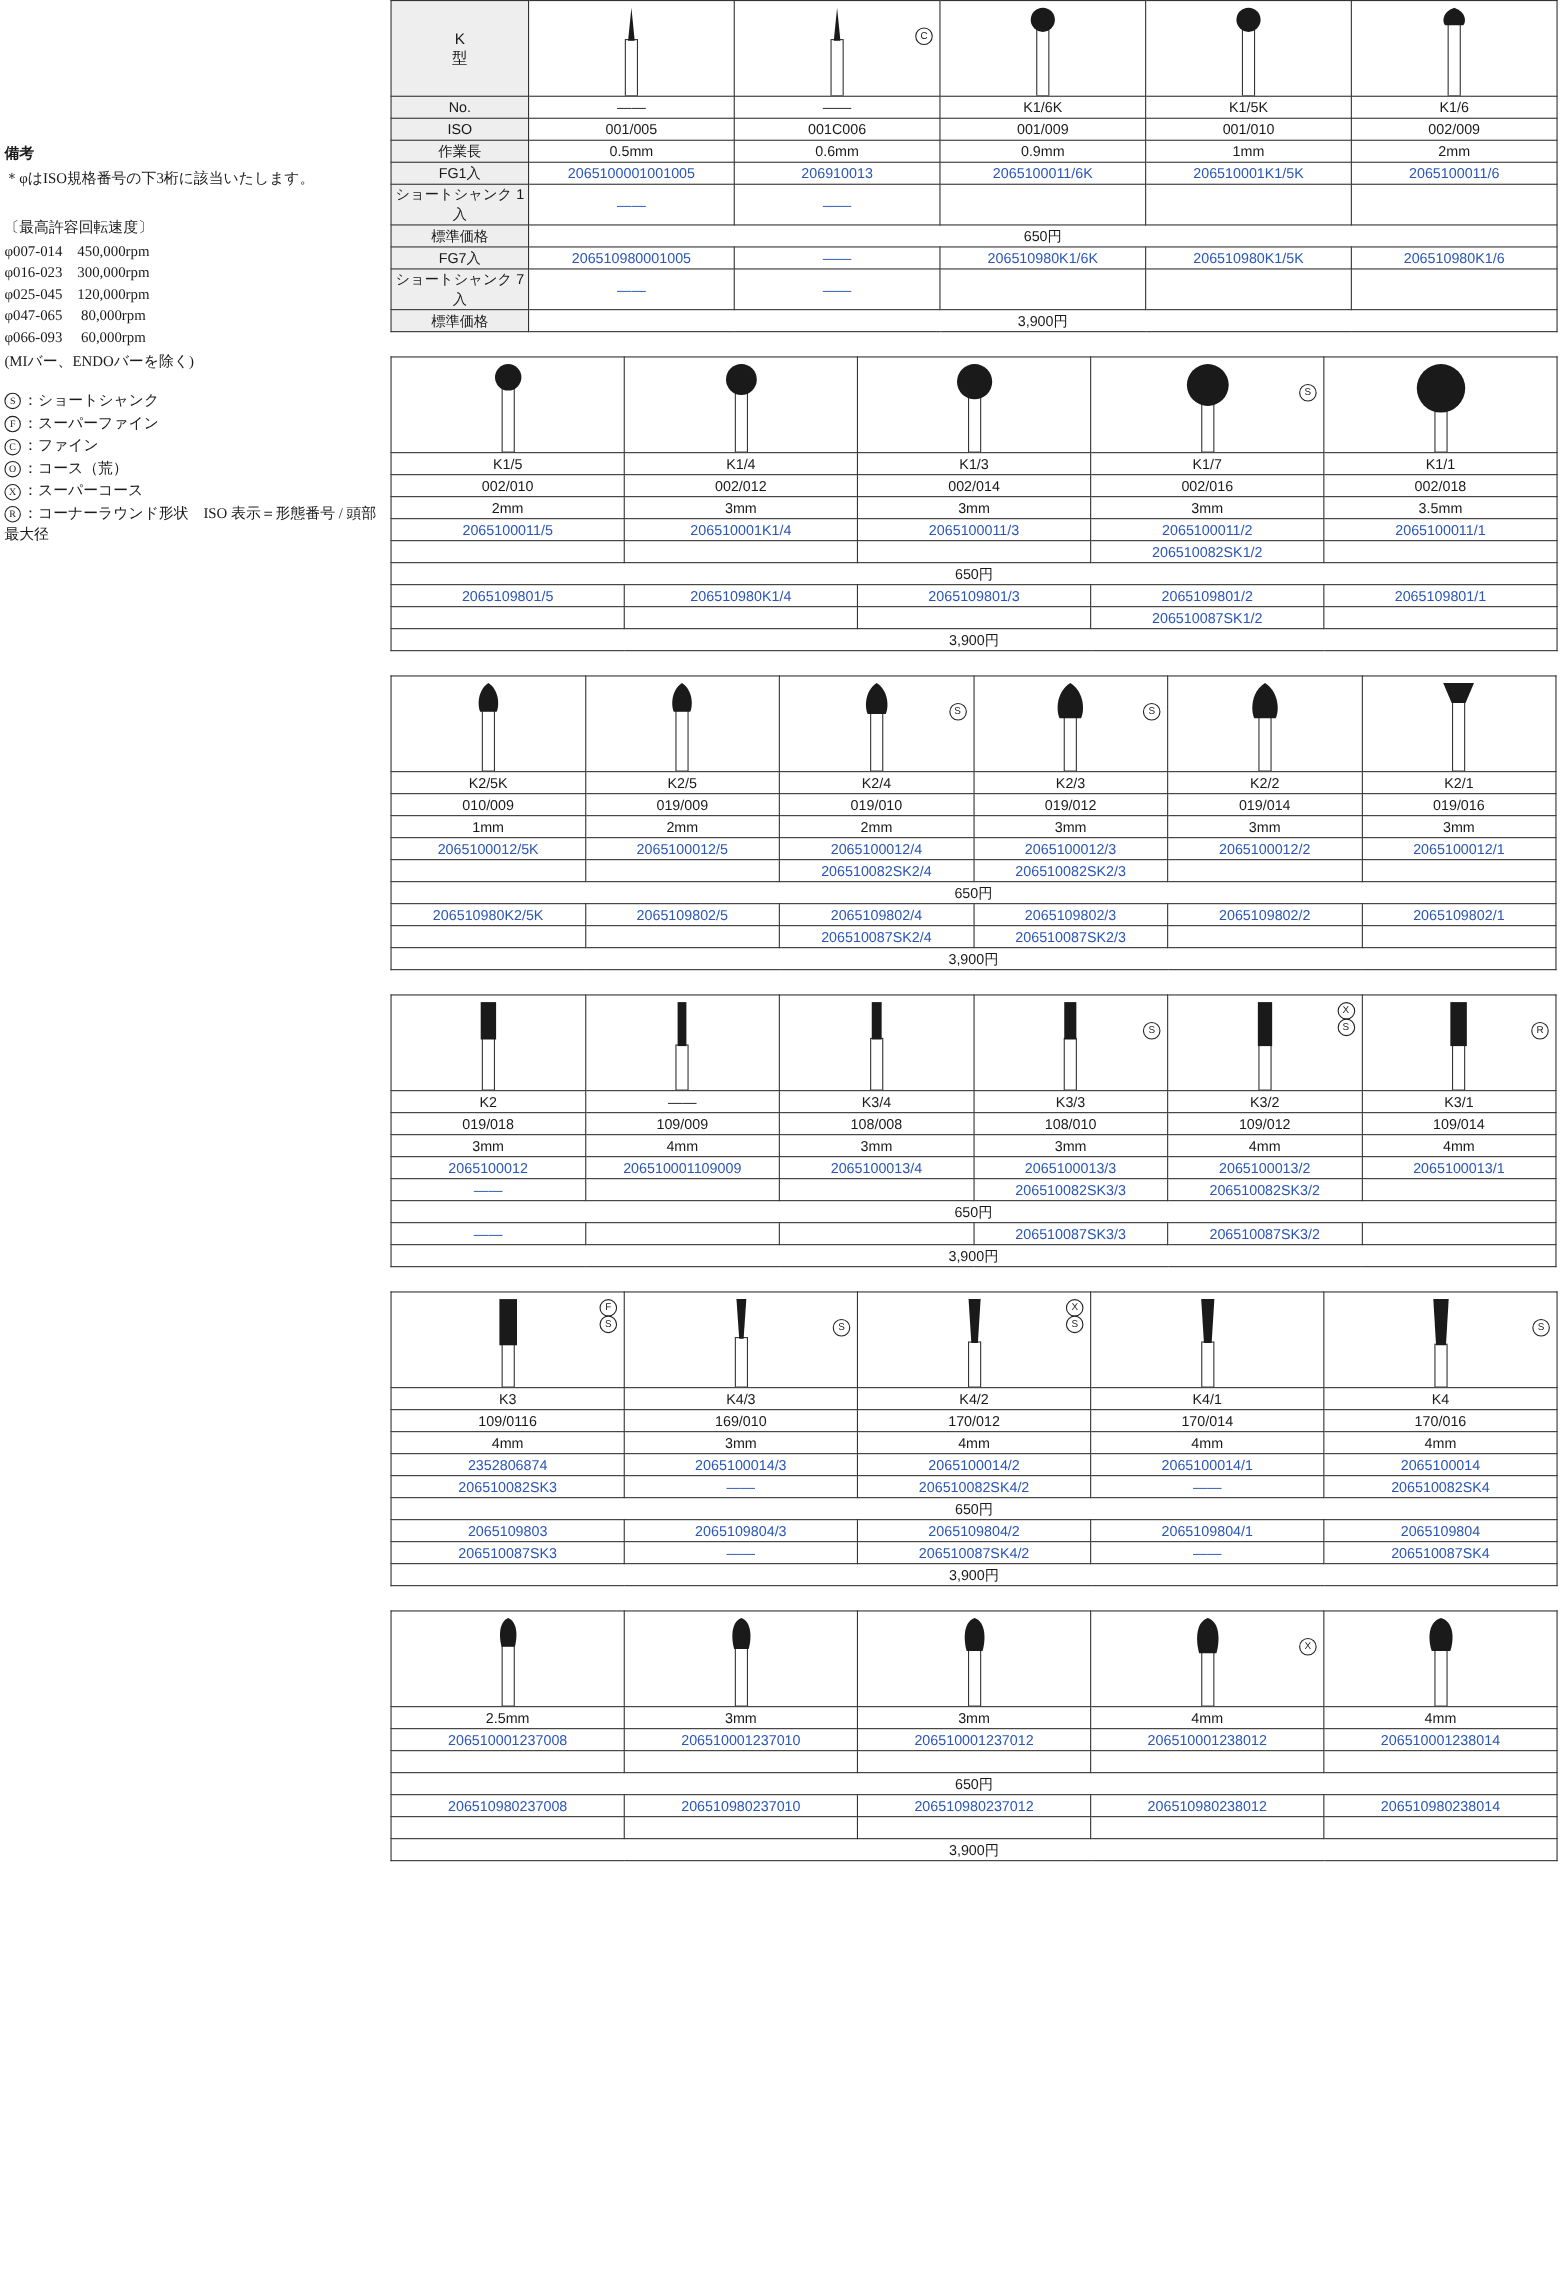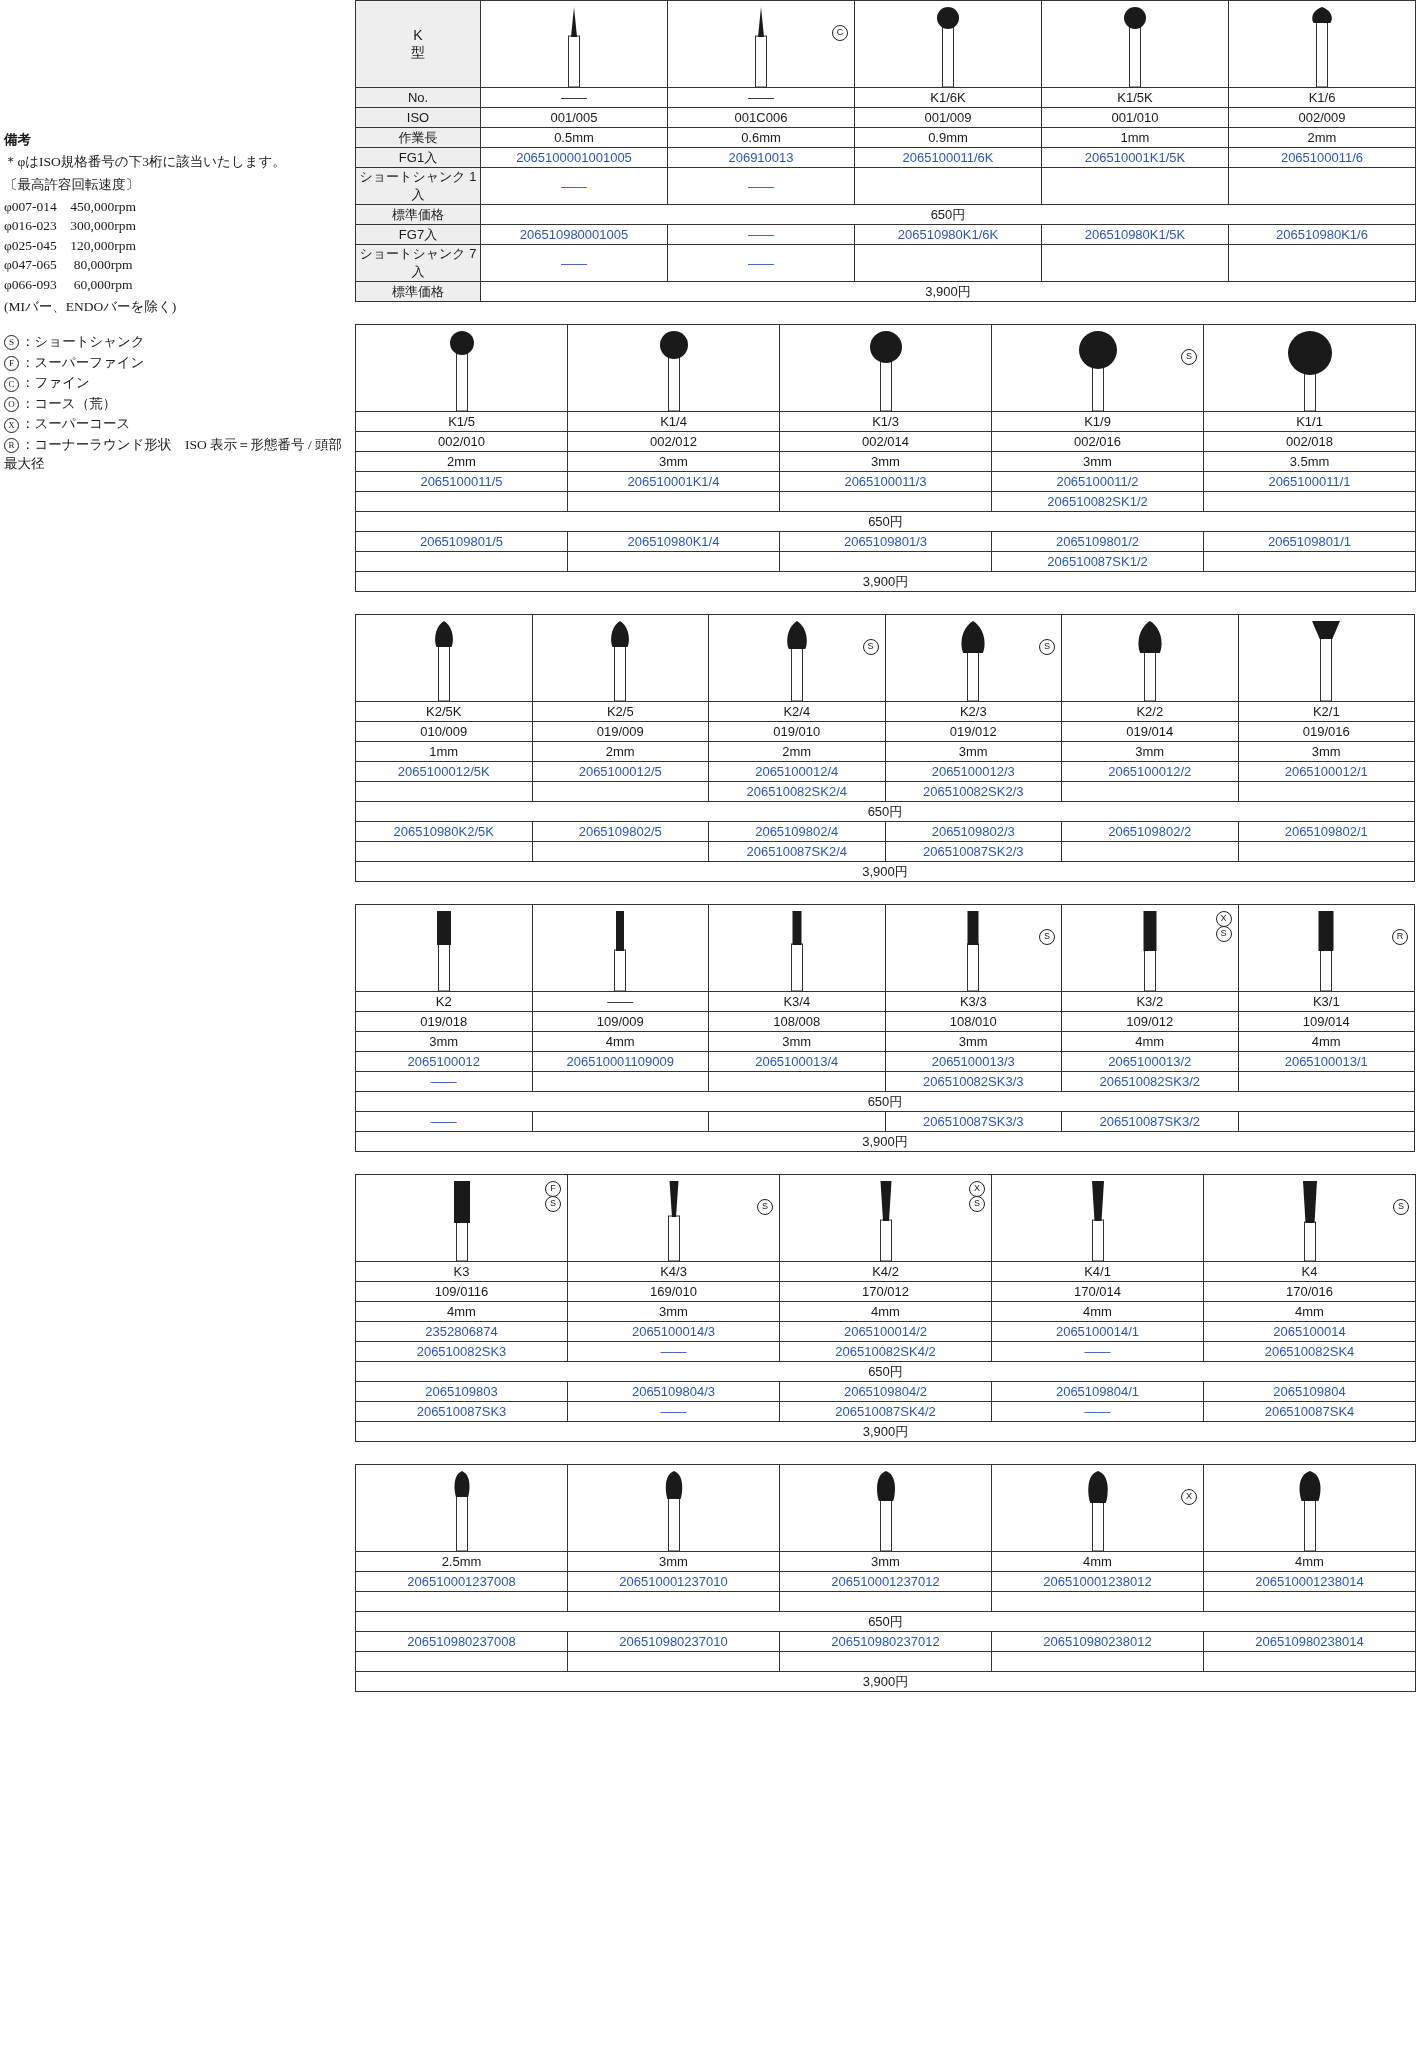--- a/index.html
+++ b/index.html
@@ -6,21 +6,21 @@
   body{
     width:1418px;height:2072px;background:#ffffff;
     font-family:"Liberation Sans","DejaVu Sans",sans-serif;
     color:#1a1a1a;font-size:13px;position:relative;
   }
   .legend{
     position:absolute;left:4px;top:130px;width:345px;
     font-size:13.5px;line-height:1.45;font-family:Liberation Serif, serif;
   }
   .legend .lg-title{font-weight:bold;margin-bottom:2px;}
-  .legend .lg-note{margin-bottom:4px;}
+  .legend .lg-note{margin-bottom:26px;}
   .legend .lg-sec{margin-bottom:2px;}
   .legend .lg-rows{margin-bottom:2px;}
   .legend .lg-row{white-space:pre;}
   .legend .lg-excl{margin-bottom:16px;}
   .legend .lg-sym{margin-bottom:1px;}
   .circ{
     display:inline-block;width:13px;height:13px;line-height:12px;
     border:1px solid #222;border-radius:50%;text-align:center;
     font-size:9px;vertical-align:middle;margin-right:2px;
   }
@@ -232,21 +232,21 @@
             <div class="bur" style="height:86px"><svg width="120" height="86" viewBox="0 0 120 86">
                 <rect x="54.5" y="27" width="11" height="59" fill="#ffffff" stroke="#333" stroke-width="1"></rect>
                 <circle cx="60" cy="28" r="22" fill="#1a1a1a"></circle>
               </svg></div>
           </td>
         </tr>
         <tr>
           <td class="">K1/5</td>
           <td class="">K1/4</td>
           <td class="">K1/3</td>
-          <td class="">K1/9</td>
+          <td class="">K1/7</td>
           <td class="">K1/1</td>
         </tr>
         <tr>
           <td class="">002/010</td>
           <td class="">002/012</td>
           <td class="">002/014</td>
           <td class="">002/016</td>
           <td class="">002/018</td>
         </tr>
         <tr>

